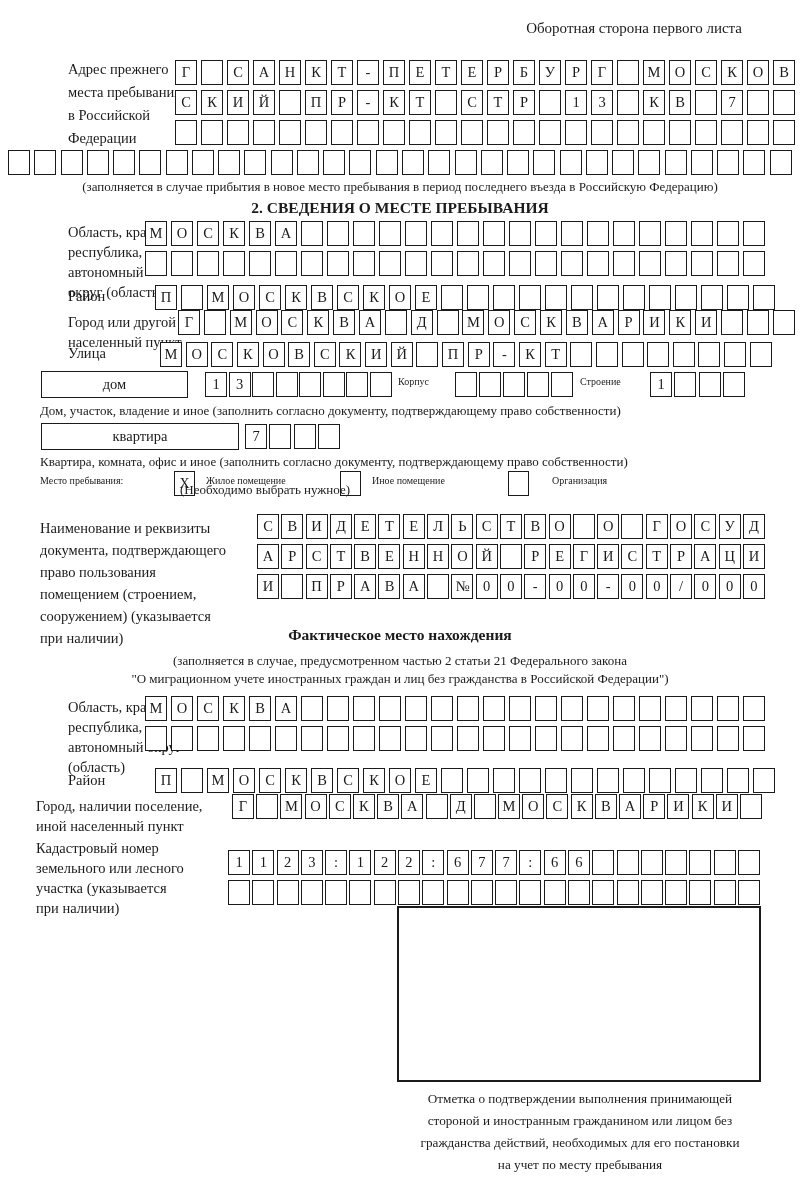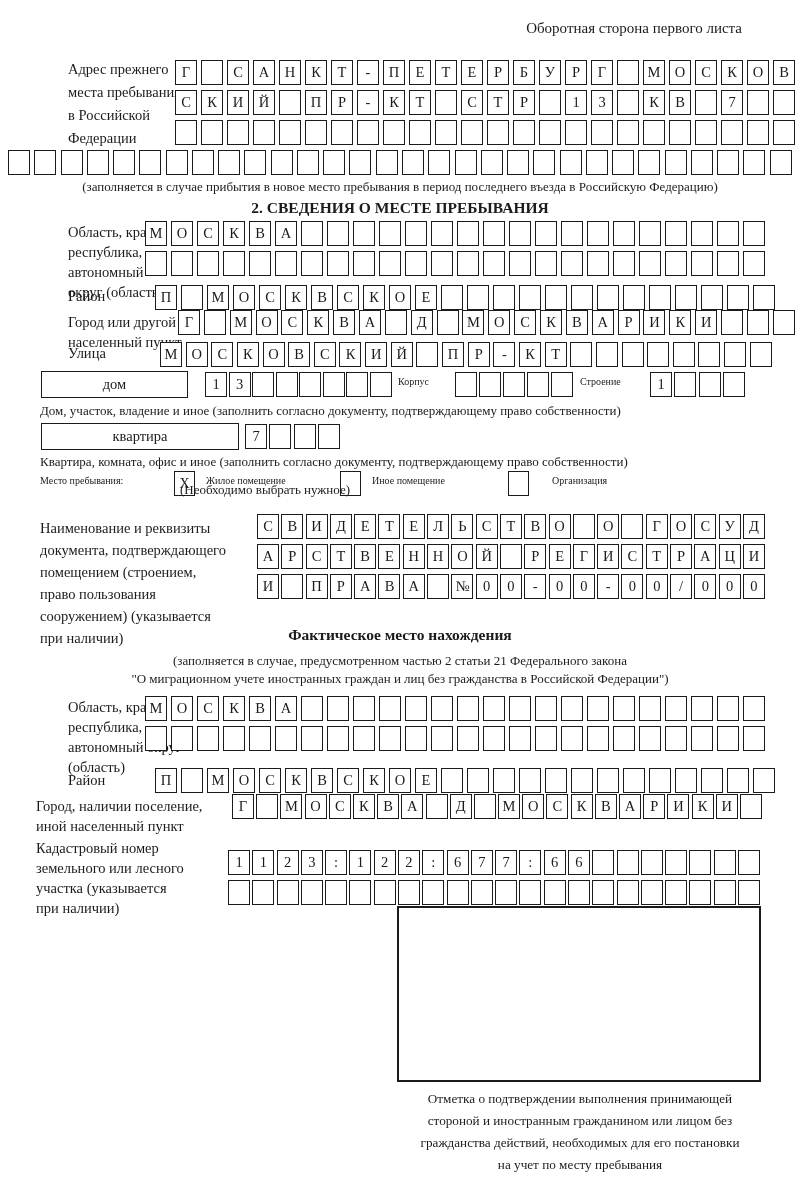--- a/index.html
+++ b/index.html
@@ -339,22 +339,22 @@
   <div class="inline-label" style="left:206px;top:475px">Жилое помещение</div>
   <div class="cbox" style="left:340px;top:471px"></div>
   <div class="inline-label" style="left:372px;top:475px">Иное помещение</div>
   <div class="cbox" style="left:508px;top:471px"></div>
   <div class="inline-label" style="left:552px;top:475px">Организация</div>
   <div class="fnote" style="left:180px;top:482px;width:320px;text-align:left">(Необходимо выбрать нужное)</div>
 
   <div class="flabel" style="left:40px;top:517px">
     <div style="line-height:22px">Наименование и реквизиты</div>
     <div style="line-height:22px">документа, подтверждающего</div>
+    <div style="line-height:22px">право пользования</div>
     <div style="line-height:22px">помещением (строением,</div>
-    <div style="line-height:22px">право пользования</div>
     <div style="line-height:22px">сооружением) (указывается</div>
     <div style="line-height:22px">при наличии)</div>
   </div>
   <div class="boxrow" style="left:257px;top:514px;width:508px">
       <span class="cell">С</span>
       <span class="cell">В</span>
       <span class="cell">И</span>
       <span class="cell">Д</span>
       <span class="cell">Е</span>
       <span class="cell">Т</span>

